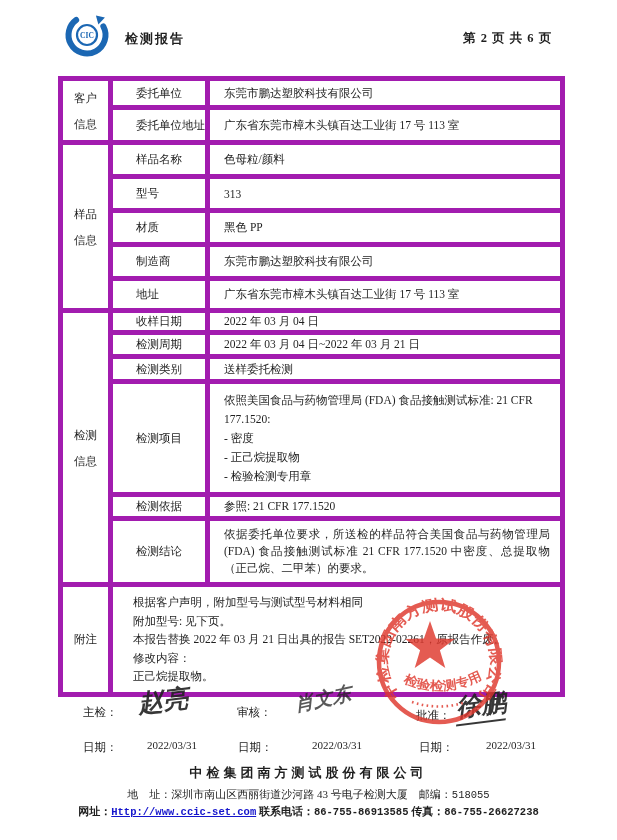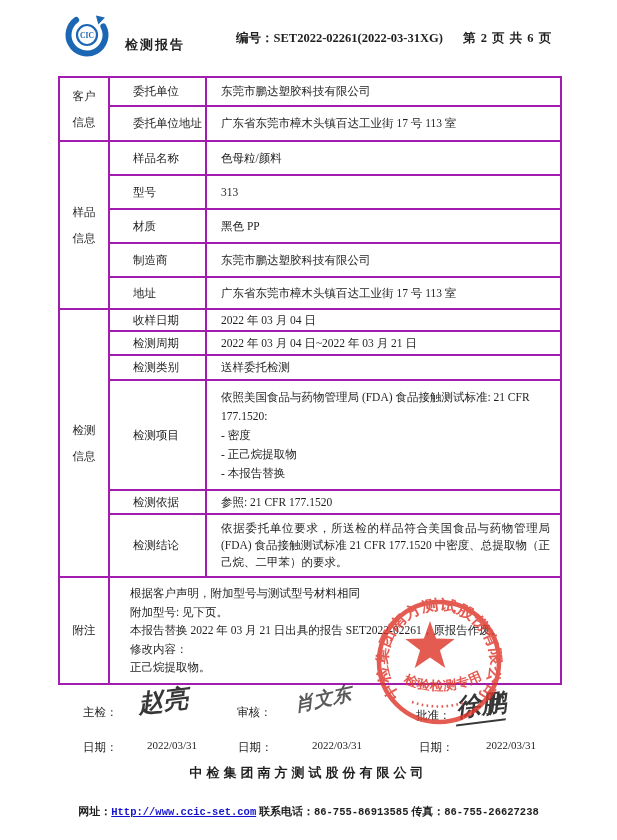--- a/index.html
+++ b/index.html
@@ -4,30 +4,30 @@
 <style>
   * { margin:0; padding:0; box-sizing:border-box; }
   html,body { background:#ffffff; }
   .page {
     position:relative; width:617px; height:824px; background:#fff;
     font-family:"Liberation Serif","DejaVu Serif",serif;
     color:#1f1f1f; overflow:hidden;
   }
   
   .hdr-logo { position:absolute; left:62px; top:12px; width:50px; height:48px; }
-  .hdr-title { position:absolute; left:125px; top:30px; font-size:13px; font-weight:bold; letter-spacing:2px;margin-top:6px; }
+  .hdr-title { position:absolute; left:125px; top:30px; font-size:13px; font-weight:bold; letter-spacing:2px; }
   .hdr-no { position:absolute; left:236px; top:30px; font-size:12.5px; font-weight:bold; white-space:nowrap; }
   .hdr-page { position:absolute; left:463px; top:30px; font-size:12.5px; font-weight:bold; letter-spacing:1px; white-space:nowrap; }
   
   table.report {
     position:absolute; left:58px; top:76px; width:502px;
     border-collapse:collapse; table-layout:fixed;
     font-size:11.5px;
   }
-  table.report td { border:2px solid #a21caf; vertical-align:middle; overflow:hidden; }
+  table.report td { border:5px solid #a21caf; vertical-align:middle; overflow:hidden; }
   td.sec { text-align:center; line-height:26px; }
   td.lbl { padding-left:23px; }
   td.val { padding-left:14px; padding-right:8px; }
   td.val-multi { padding:7px 10px 6px 14px; line-height:19px; vertical-align:top; }
   td.val-just { padding:5px 10px 5px 14px; line-height:17px; text-align:justify; }
   td.notes { padding:6px 10px 6px 20px; line-height:18.5px; vertical-align:top; }
   
   .sig-label { position:absolute; font-size:11.5px; white-space:nowrap;margin-top:8px; }
   .sig-name { position:absolute; font-size:25px; font-weight:600; color:#222;
               transform:rotate(-7deg) skewX(-14deg); white-space:nowrap; opacity:.9; }
@@ -52,21 +52,20 @@
 
   <svg class="hdr-logo" viewBox="0 0 50 48">
     <g transform="rotate(-28 25 23)">
       <circle cx="25" cy="23" r="18.5" fill="none" stroke="#1b67b3" stroke-width="6" stroke-dasharray="84 32" stroke-linecap="round"></circle>
       <polygon points="42,10 49,16 40,19" fill="#1b67b3"></polygon>
     </g>
     <circle cx="25" cy="23" r="10" fill="#ffffff" stroke="#1b67b3" stroke-width="2.2"></circle>
     <text x="25" y="26" text-anchor="middle" font-size="7.5" font-weight="bold" font-family="Liberation Serif, serif" fill="#1b67b3">CIC</text>
   </svg>
   <div class="hdr-title">检测报告</div>
-  <div class="hdr-no"><span>编号：</span><span>SET2022-02261(2022-03-31XG)</span></div>
   <div class="hdr-page">第 2 页 共 6 页</div>
 
   <table class="report">
     <colgroup>
         <col style="width:50px">
         <col style="width:97px">
         <col style="width:355px">
       </colgroup>
     <tbody>
         <tr style="height:29px">
@@ -123,21 +122,21 @@
       <td class="lbl">检测类别</td>
       <td class="val">送样委托检测</td>
     </tr>
     <tr style="height:95px">
       <td class="lbl">检测项目</td>
       <td class="val-multi">
         <div>依照美国食品与药物管理局 (FDA) 食品接触测试标准: 21 CFR</div>
         <div>177.1520:</div>
         <div>- 密度</div>
         <div>- 正己烷提取物</div>
-        <div>- 本报告替换</div>
+        <div>- 检验检测专用章</div>
       </td>
     </tr>
     <tr style="height:24px">
       <td class="lbl">检测依据</td>
       <td class="val">参照: 21 CFR 177.1520</td>
     </tr>
     <tr style="height:52px">
       <td class="lbl">检测结论</td>
       <td class="val-just">依据委托单位要求，所送检的样品符合美国食品与药物管理局 (FDA) 食品接触测试标准 21 CFR 177.1520 中密度、总提取物（正己烷、二甲苯）的要求。</td>
     </tr>
@@ -181,15 +180,16 @@
       <textPath href="#ringPath" startOffset="0" textLength="238" lengthAdjust="spacingAndGlyphs">中检集团南方测试股份有限公司</textPath>
     </text>
     <polygon fill="#df382d" points="56,24 62.1,41.6 80.7,42 65.9,53.2 71.3,71 56,60.4 40.7,71 46.1,53.2 31.3,42 49.9,41.6"></polygon>
     <text font-size="12.5" font-weight="bold" fill="#df382d" font-family="Liberation Serif, serif">
       <textPath href="#innerArc" startOffset="8" textLength="96" lengthAdjust="spacingAndGlyphs">检验检测专用章</textPath>
     </text>
     <path d="M 38,105 Q 65,114 92,105" fill="none" stroke="#df382d" stroke-width="2.6" stroke-dasharray="1.6 3.4"></path>
   </svg>
 
   <div class="ft-company">中检集团南方测试股份有限公司</div>
+  <div class="ft-line2"><span>地　址：</span><span>深圳市南山区西丽街道沙河路 43 号电子检测大厦</span>　<span>邮编：</span><span class="mono">518055</span></div>
   <div class="ft-line3"><span>网址：</span><a class="url mono" href="#">Http://www.ccic-set.com</a> <span>联系电话：</span><span class="mono">86-755-86913585</span> <span>传真：</span><span class="mono">86-755-26627238</span></div>
 
 </div>
 
 </body></html>

